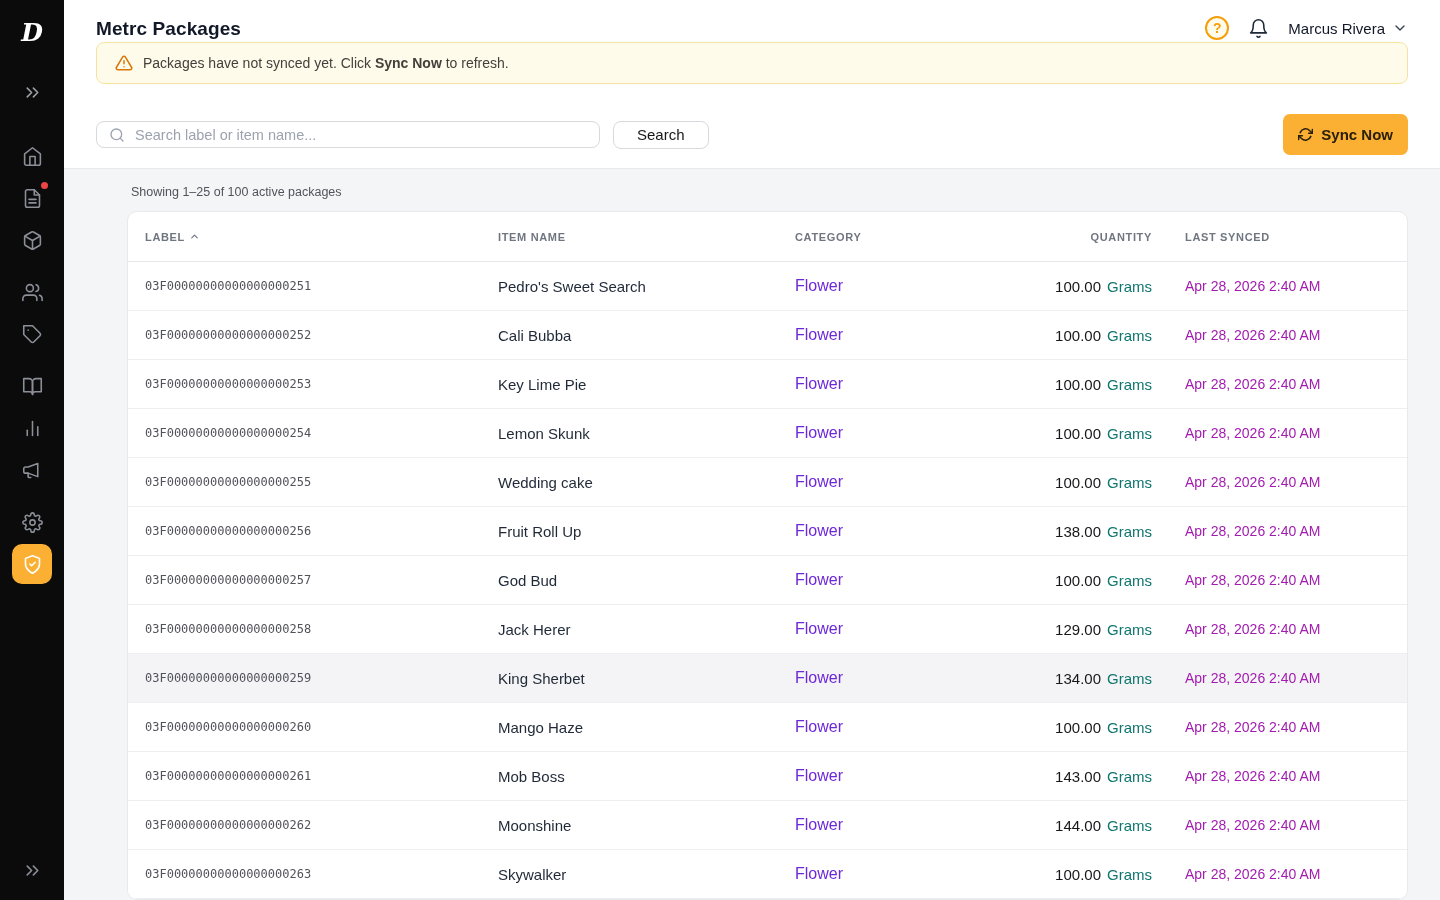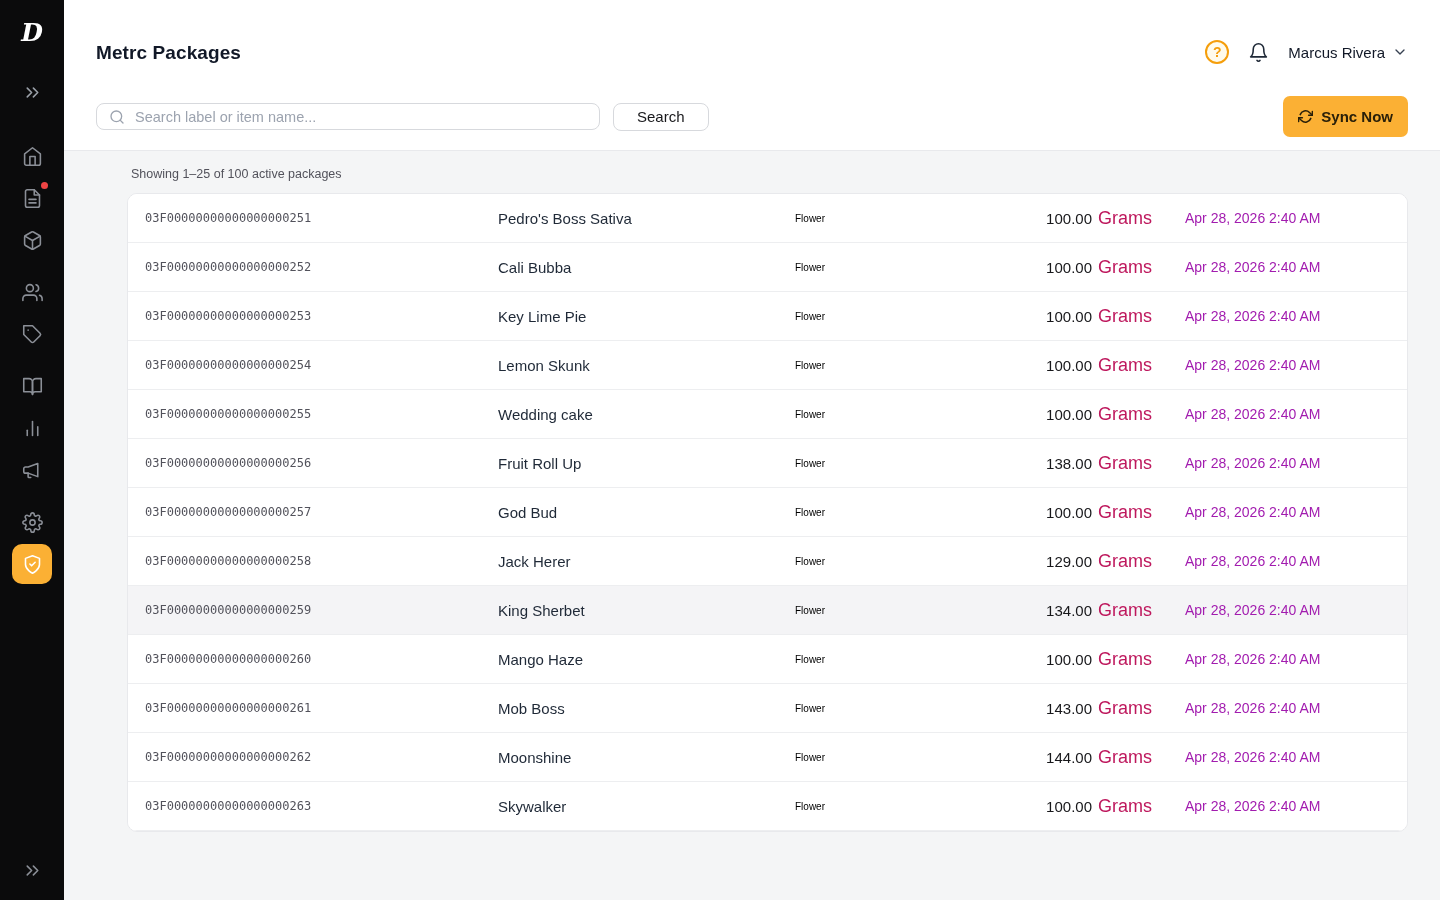--- a/index.html
+++ b/index.html
@@ -59,24 +59,24 @@
   .thead { height:50px; border-bottom:1px solid #E5E7EB; }
   .th { font-size:11px; font-weight:700; letter-spacing:.06em; color:#6F7680; text-transform:uppercase;
         display:flex; align-items:center; gap:4px; }
   .th.right { justify-content:flex-end; }
   .th .sort { color:#6B7280; display:flex; }
   .pad-left { padding-left:33px; }
   .tr { height:49px; border-bottom:1px solid #EDEEF0; cursor:pointer; background:#fff; }
   .tr.highlighted { background:#F4F4F6; }
   .cell-label { font-family:"DejaVu Sans Mono","Liberation Mono",monospace; font-size:12px; color:#52525B; }
   .cell-item { font-size:15px; color:#1F2937; }
-  .cell-cat { font-size:10px; color:#000000; }
+  .cell-cat { font-size:16px; color:#6d28d9; }
   .cell-qty { display:flex; align-items:baseline; justify-content:flex-end; gap:6px; }
   .qty-num { font-size:15px; color:#18181B;text-align:center; }
-  .qty-unit { font-size:18px; color:#be185d; }
+  .qty-unit { font-size:15px; color:#0f766e; }
   .cell-sync { font-size:14px; color:#a21caf; }
 </style>
 </head>
 <body>
 
 <nav class="sidebar">
   <div class="logo-box">
     <span class="logo">D</span>
   </div>
 
@@ -215,20 +215,30 @@
         <span class="chev">
             <svg viewBox="0 0 24 24" fill="none" stroke="currentColor" stroke-width="2" stroke-linecap="round" stroke-linejoin="round" width="16" height="16">
               <polyline points="6 9 12 15 18 9"></polyline>
             </svg>
           </span>
       </div>
     </div>
   </header>
 
   <section class="white-section">
+    <div class="banner">
+      <span class="warn-icon">
+          <svg viewBox="0 0 24 24" fill="none" stroke="currentColor" stroke-width="2" stroke-linecap="round" stroke-linejoin="round" width="18" height="18">
+            <path d="M10.29 3.86L1.82 18a2 2 0 0 0 1.71 3h16.94a2 2 0 0 0 1.71-3L13.71 3.86a2 2 0 0 0-3.42 0z"></path>
+            <line x1="12" y1="9" x2="12" y2="13"></line>
+            <line x1="12" y1="17" x2="12.01" y2="17"></line>
+          </svg>
+        </span>
+      <span class="banner-text"><span>Packages have not synced yet. Click </span><b>Sync Now</b><span> to refresh.</span></span>
+    </div>
 
     <div class="toolbar">
       <div class="search-wrap">
         <span class="mag">
             <svg viewBox="0 0 24 24" fill="none" stroke="currentColor" stroke-width="2" stroke-linecap="round" stroke-linejoin="round" width="16" height="16">
               <circle cx="11" cy="11" r="8"></circle>
               <line x1="21" y1="21" x2="16.65" y2="16.65"></line>
             </svg>
           </span>
         <input class="search-input" type="text" placeholder="Search label or item name..." style="">
@@ -245,24 +255,38 @@
           </span>
         <span>Sync Now</span>
       </button>
     </div>
   </section>
 
   <section class="content">
     <div class="summary">Showing 1–25 of 100 active packages</div>
 
     <div class="card">
+      <div class="grid-row thead">
+        <div class="th">
+          <span>LABEL</span>
+          <span class="sort">
+              <svg viewBox="0 0 24 24" fill="none" stroke="currentColor" stroke-width="2.4" stroke-linecap="round" stroke-linejoin="round" width="11" height="11">
+                <polyline points="6 15 12 9 18 15"></polyline>
+              </svg>
+            </span>
+        </div>
+        <div class="th">ITEM NAME</div>
+        <div class="th">CATEGORY</div>
+        <div class="th right">QUANTITY</div>
+        <div class="th pad-left">LAST SYNCED</div>
+      </div>
       <div id="table-body">
           <div class="grid-row tr">
     <div class="cell-label">03F00000000000000000251</div>
-    <div class="cell-item">Pedro's Boss Sativa</div>
+    <div class="cell-item">Pedro's Sweet Search</div>
     <div class="cell-cat">Flower</div>
     <div class="cell-qty">
       <span class="qty-num">100.00</span>
       <span class="qty-unit">Grams</span>
     </div>
     <div class="cell-sync pad-left">Apr 28, 2026 2:40 AM</div>
   </div>
           <div class="grid-row tr">
     <div class="cell-label">03F00000000000000000252</div>
     <div class="cell-item">Cali Bubba</div>

